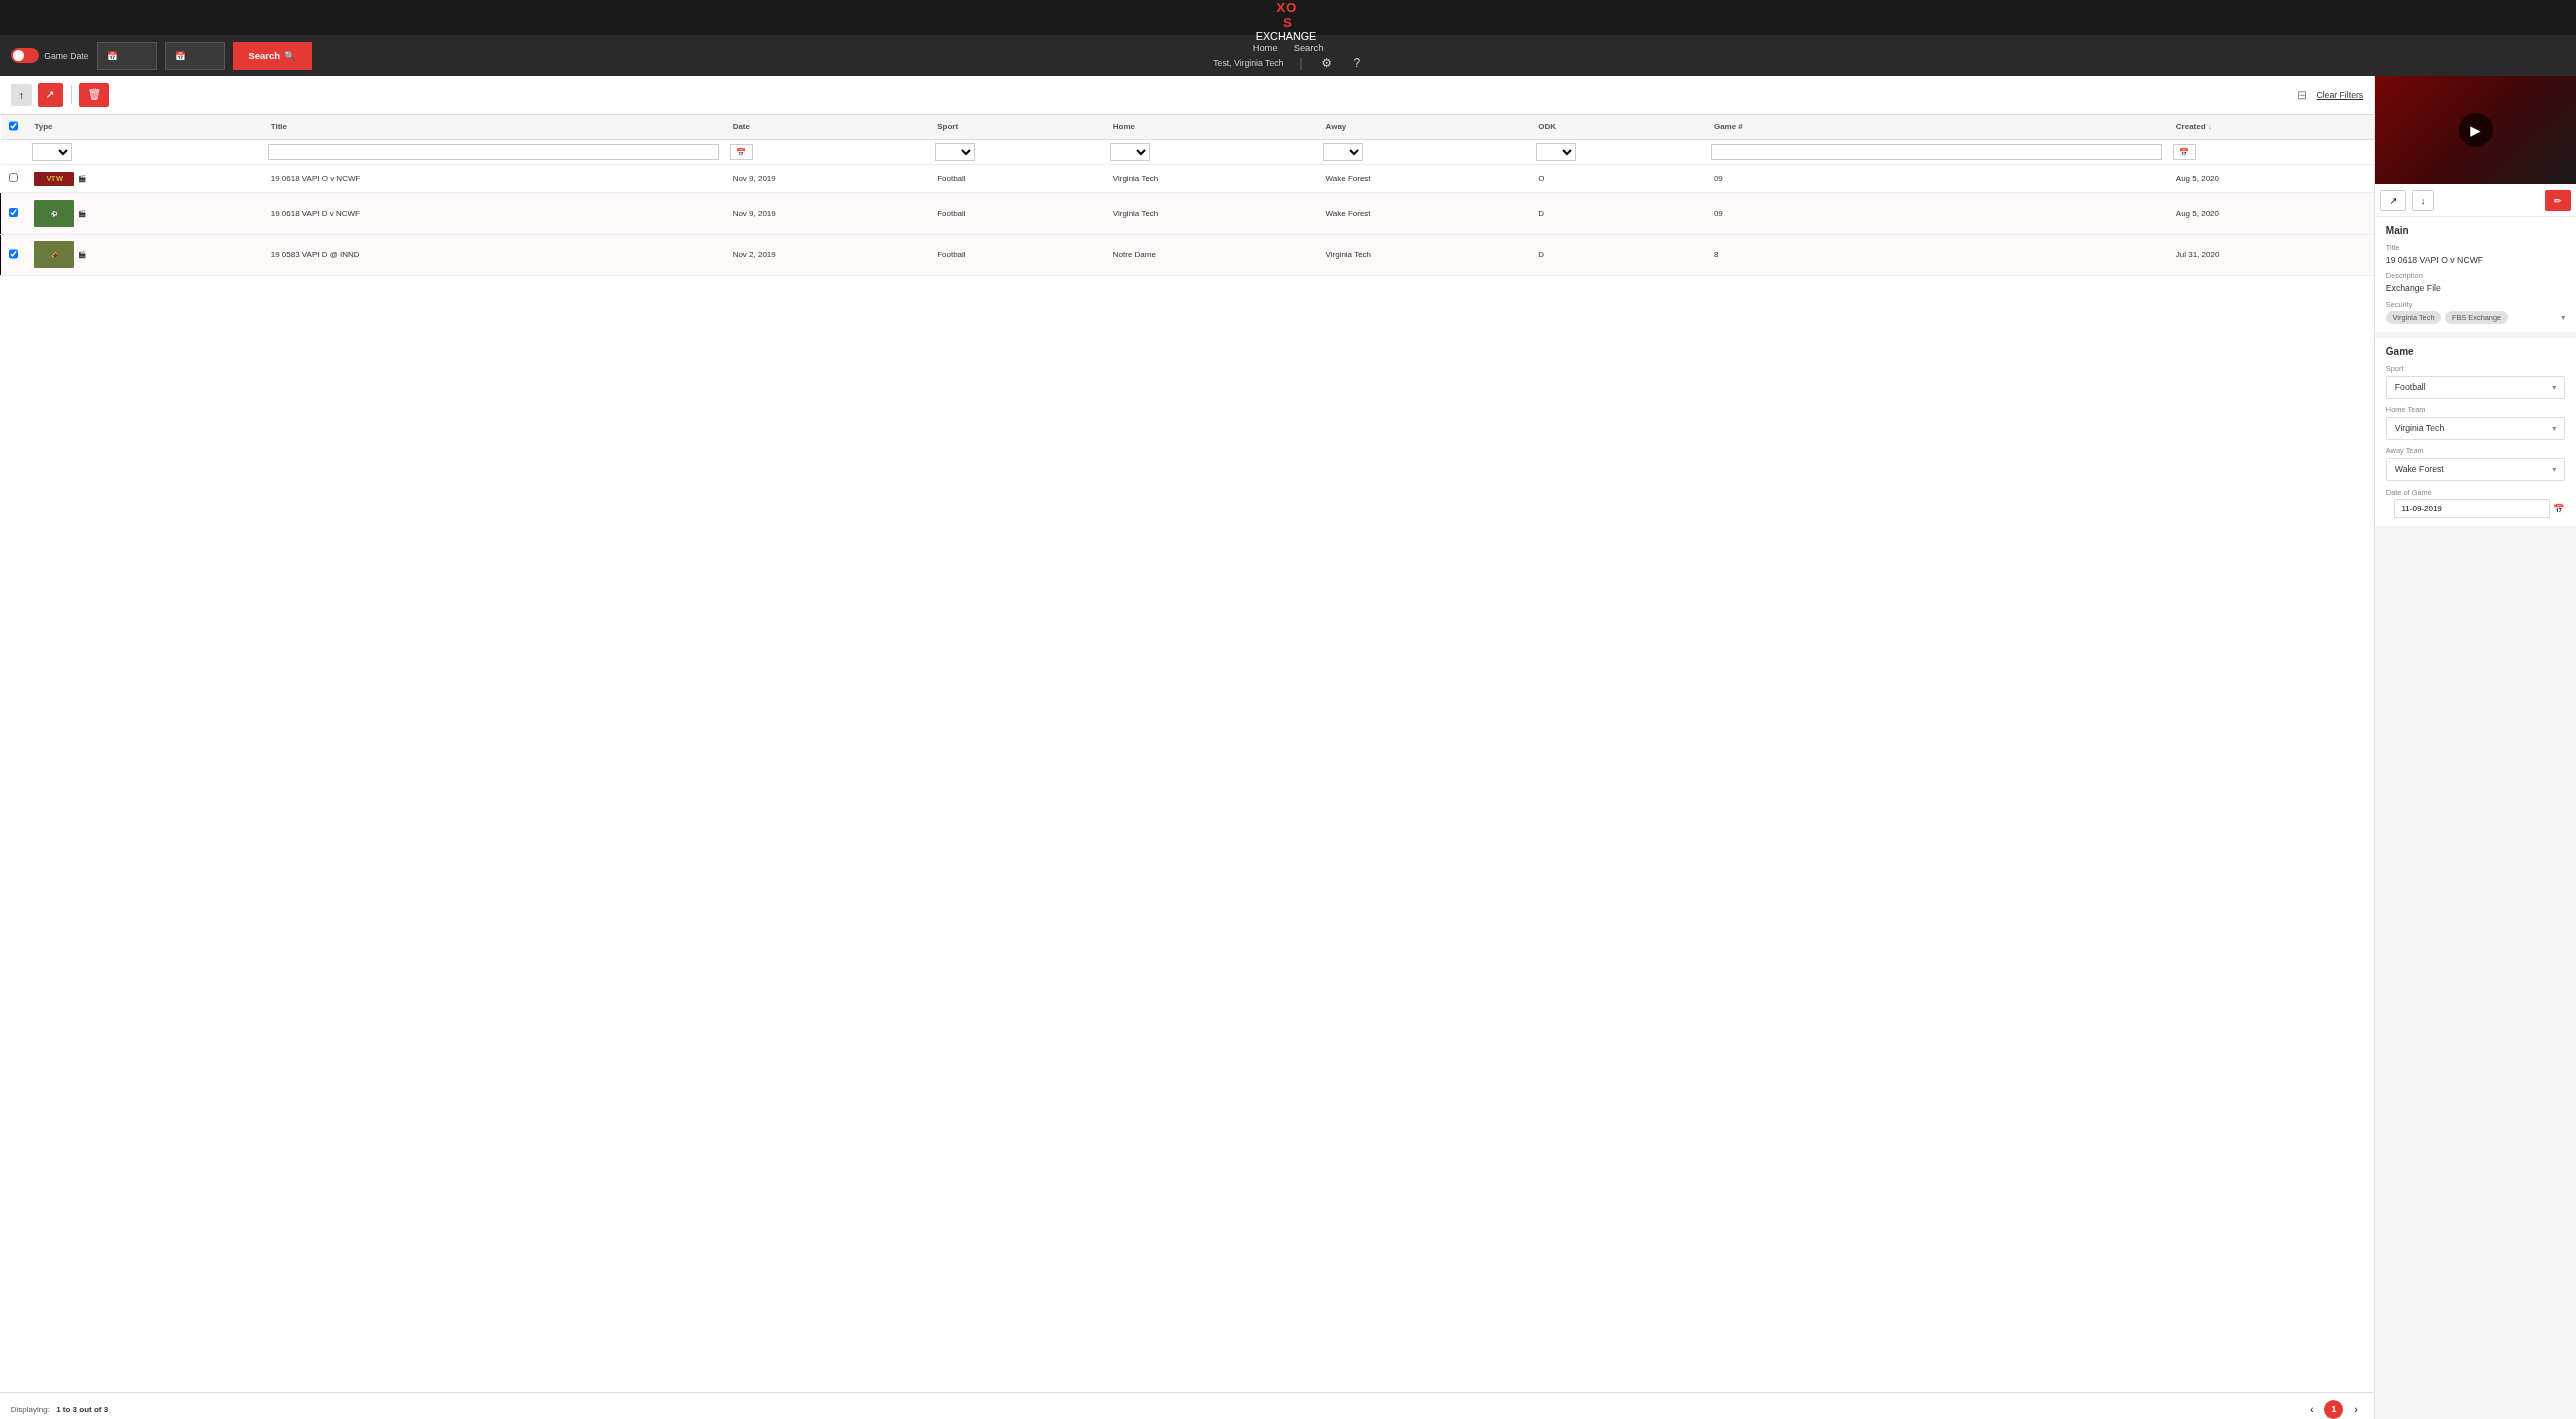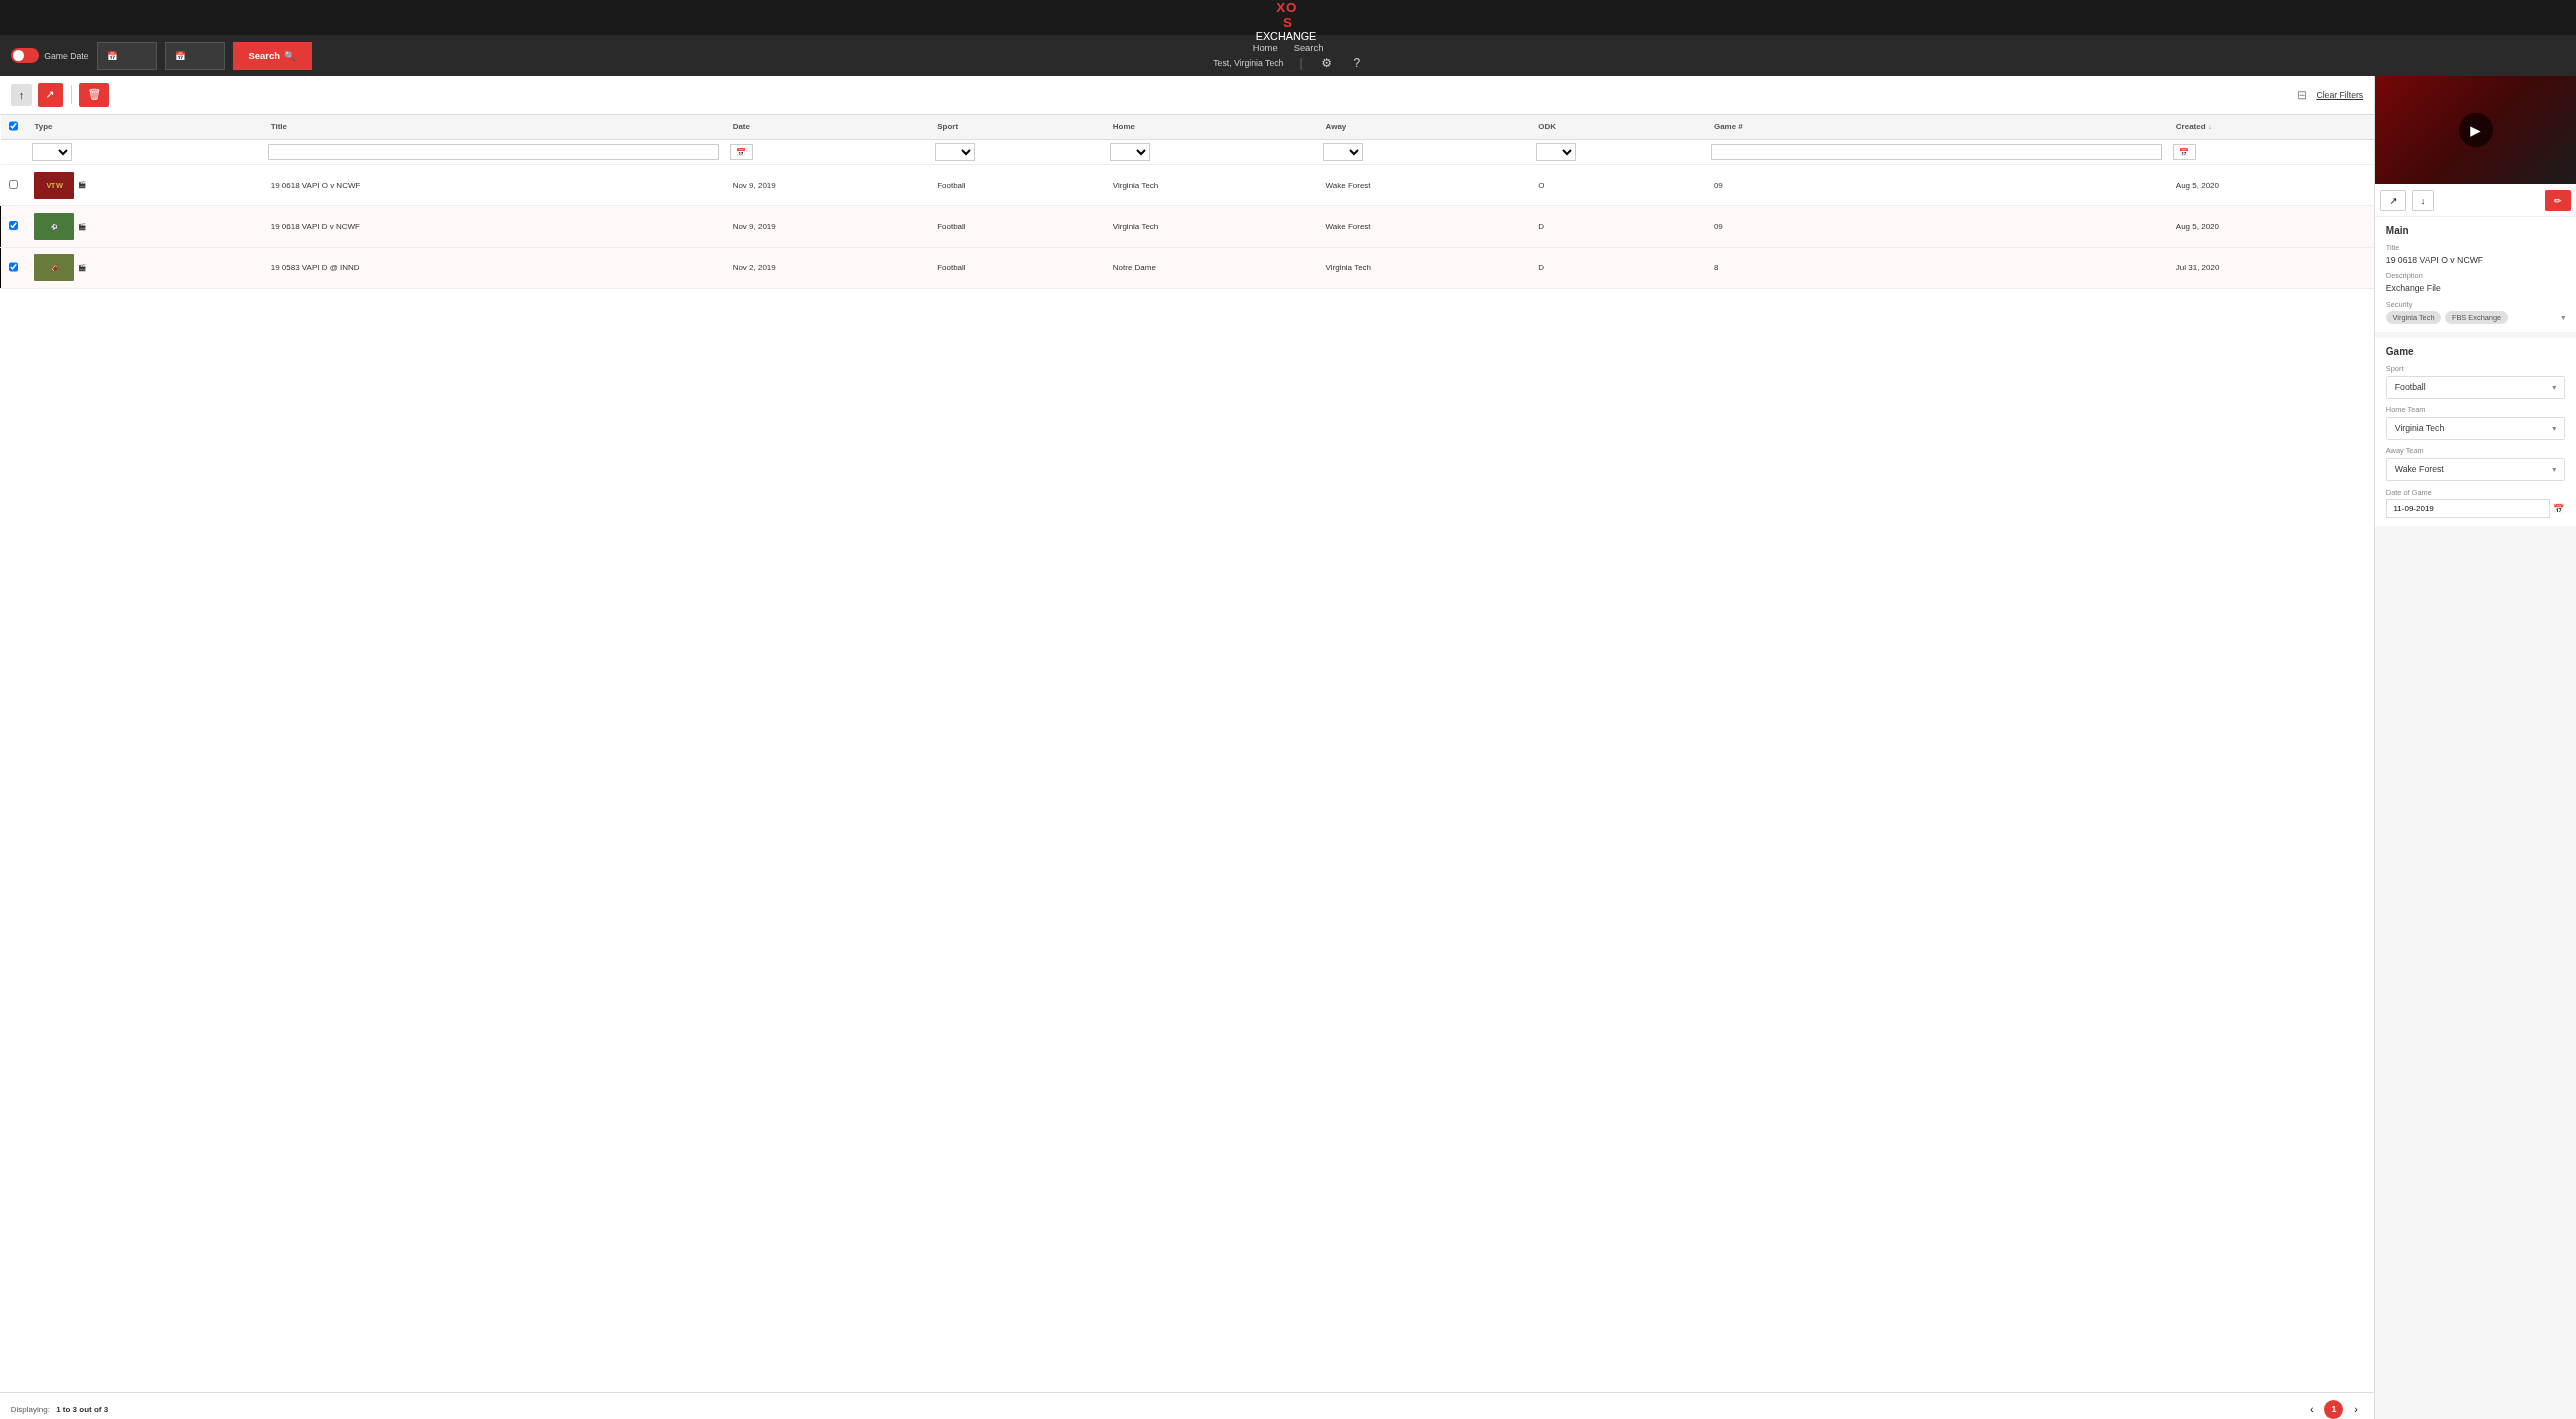--- a/index.html
+++ b/index.html
@@ -177,21 +177,21 @@
       width: 100%; background: #fff; border: 0.7px solid #ddd;
       padding: 5.4px 8px; font-size: 8.7px; display: flex; justify-content: space-between;
       align-items: center; cursor: pointer; border-radius: 1.3px; margin-top: 2.7px;
     }
     .dropdown-arrow { font-size: 8px; color: #888; }
 
     .divider { height: 0.7px; background: #eee; margin: 0; }
 
     
     .vt-logo {
-      width: 40px; height: 27px;
+      width: 40px; height: 14px;
       background: #8B1A1A;
       display: flex; align-items: center; justify-content: center;
       font-size: 7.4px; font-weight: bold; color: #CFB53B; border-radius: 1.3px;
       letter-spacing: -0.7px;
     }
     .field-img {
       width: 40px; height: 27px;
       background: #4a7a3a;
       display: flex; align-items: center; justify-content: center;
       font-size: 5.4px; color: #fff; border-radius: 1.3px;
@@ -491,19 +491,19 @@
       </div>
 
       <div class="field-label">Away Team</div>
       <div class="sport-dropdown">
         <span>Wake Forest</span>
         <span class="dropdown-arrow">▾</span>
       </div>
 
       <div class="field-label">Date of Game</div>
       <div class="date-field">
-        <input type="text" style="flex: 1 1 0%; border: 0.7px solid rgb(221, 221, 221); padding: 4px 6.7px; font-size: 8px; border-radius: 0;" value="11-09-2019">
+        <input type="text" style="flex: 1 1 0%; border: 0.7px solid rgb(221, 221, 221); padding: 4px 6.7px; font-size: 8px; border-radius: 0; margin-left: 8px;" value="11-09-2019">
         <span class="date-field-icon">📅</span>
       </div>
     </div>
   </div>
 </div>
 
 
 </body></html>

